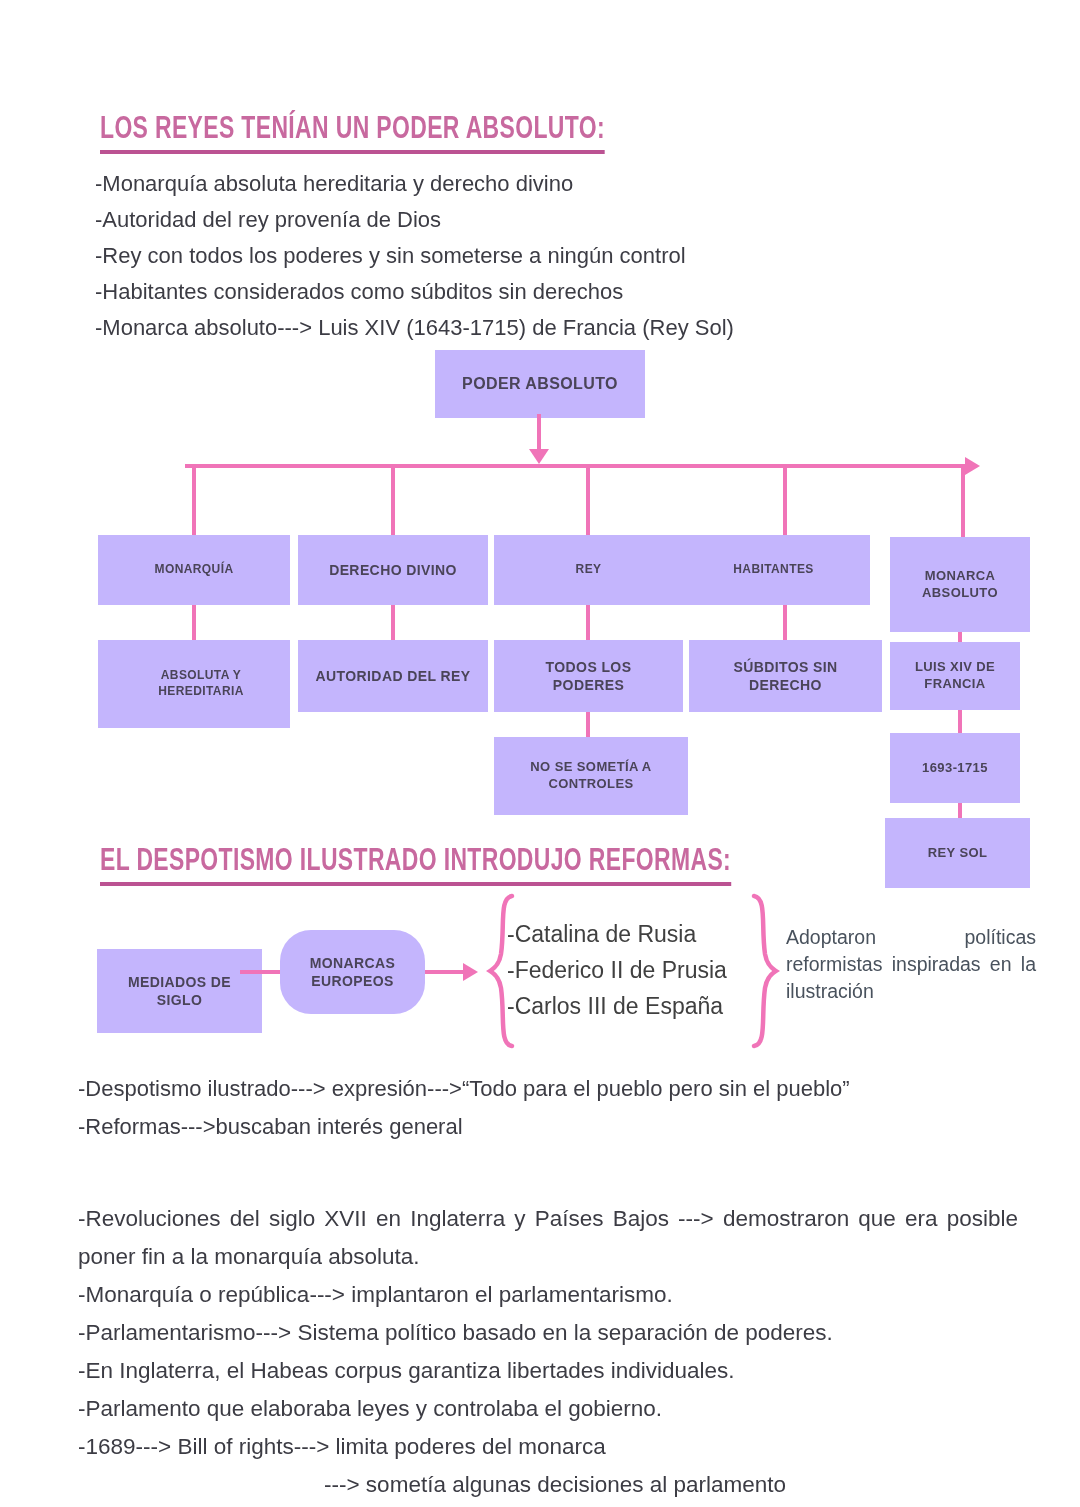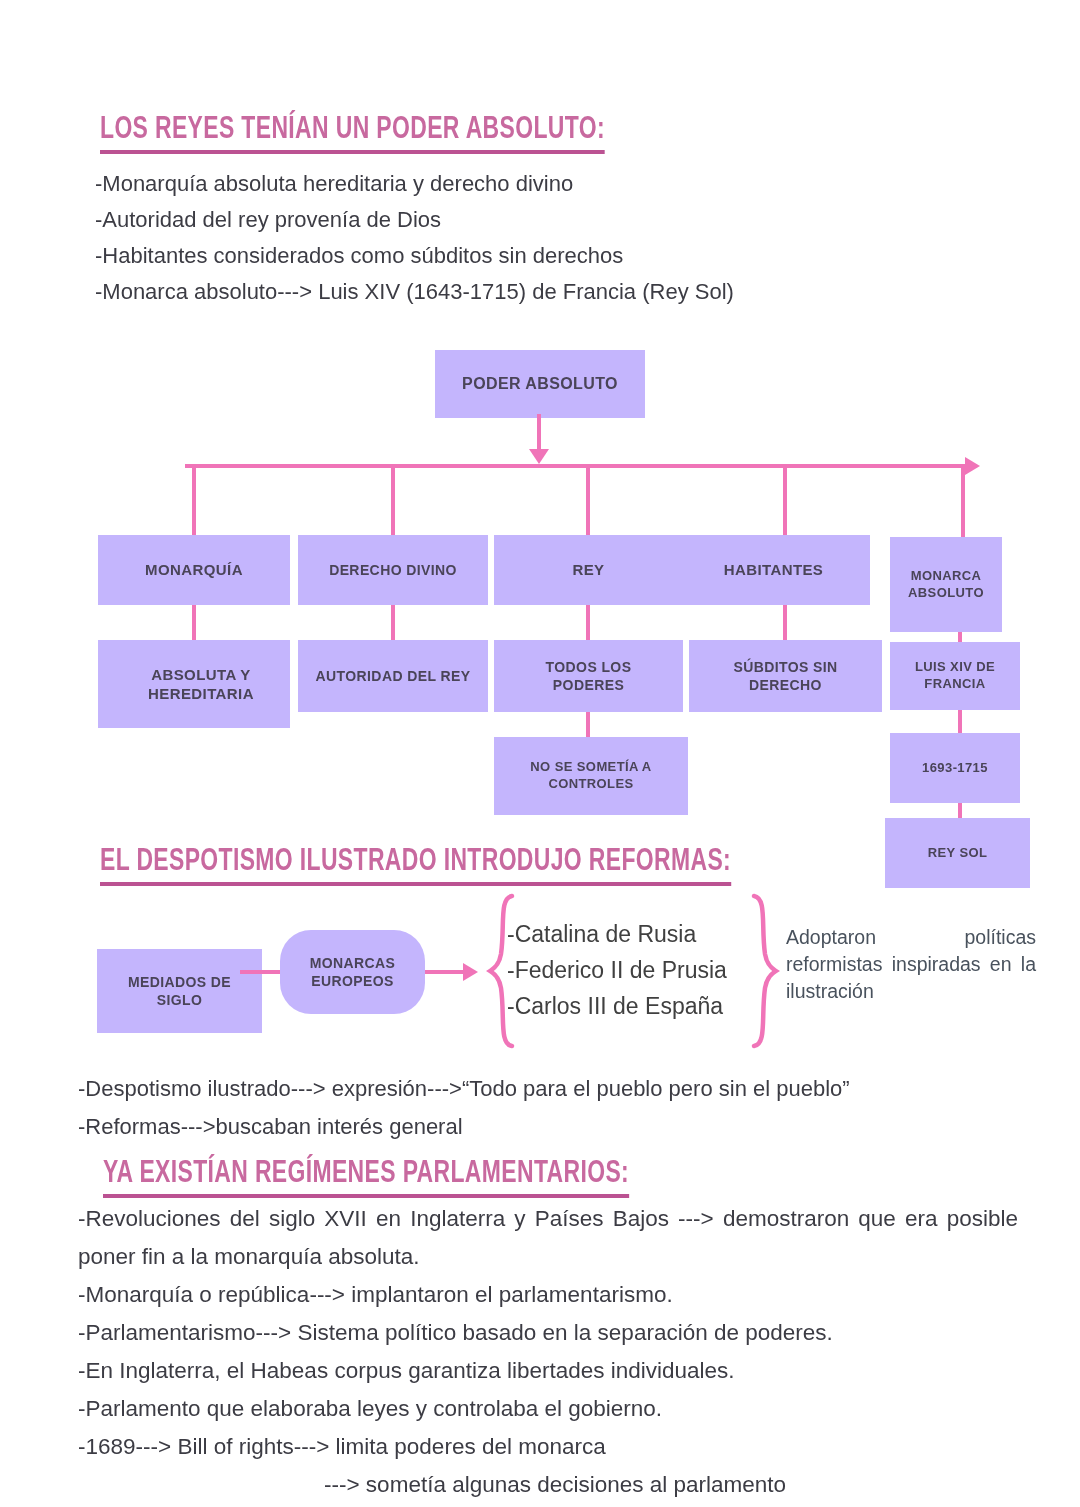--- a/index.html
+++ b/index.html
@@ -26,21 +26,21 @@
   .para3 { position:absolute; left:78px; top:1200px; width:940px; font-size:22.5px; line-height:38px; color:#3c3c44; }
   .para3 .justify { text-align:justify; }
   .para3 .indent { margin-left:246px; }
   
   .fbox {
     position:absolute; background:#c4b5fd; color:#4a4458;
     display:flex; align-items:center; justify-content:center;
     text-align:center; font-weight:bold; letter-spacing:0.4px;
     font-size:15px; padding:4px 14px; line-height:1.3;
   }
-  .sz-l { font-size:15px;text-align:center; }
+  .sz-l { font-size:12px;text-align:center; }
   .sz-m { font-size:14px; }
   .sz-s { font-size:13px; }
   
   .pl { position:absolute; background:#f074b8; }
   .ah-down { position:absolute; width:0; height:0;
     border-left:10px solid transparent; border-right:10px solid transparent;
     border-top:15px solid #f074b8; }
   .ah-right { position:absolute; width:0; height:0;
     border-top:9px solid transparent; border-bottom:9px solid transparent;
     border-left:15px solid #f074b8; }
@@ -55,20 +55,21 @@
 
 <div class="page">
 
   <div class="heading" style="left:100px; top:110px;">
     <span class="cond">LOS REYES TENÍAN UN PODER ABSOLUTO:</span>
   </div>
 
   <div class="bullets1">
     <div>-Monarquía absoluta hereditaria y derecho divino</div>
     <div>-Autoridad del rey provenía de Dios</div>
+    <div>-Rey con todos los poderes y sin someterse a ningún control</div>
     <div>-Habitantes considerados como súbditos sin derechos</div>
     <div>-Monarca absoluto---&gt; Luis XIV (1643-1715) de Francia (Rey Sol)</div>
   </div>
 
   <div class="fbox" style="left:435px; top:350px; width:210px; height:68px; font-size:16px;">PODER ABSOLUTO</div>
 
   <div class="pl" style="left:537px; top:414px; width:4px; height:36px;"></div>
   <div class="ah-down" style="left:529px; top:449px;"></div>
 
   <div class="pl" style="left:185px; top:464px; width:780px; height:4px;"></div>
@@ -77,21 +78,21 @@
 
   <div class="pl" style="left:192px; top:468px; width:4px; height:67px;"></div>
   <div class="pl" style="left:391px; top:468px; width:4px; height:67px;"></div>
   <div class="pl" style="left:586px; top:468px; width:4px; height:67px;"></div>
   <div class="pl" style="left:783px; top:468px; width:4px; height:67px;"></div>
 
   <div class="fbox sz-l" style="left:98px;  top:535px; width:192px; height:70px;">MONARQUÍA</div>
   <div class="fbox sz-m" style="left:298px; top:535px; width:190px; height:70px;">DERECHO DIVINO</div>
   <div class="fbox sz-l" style="left:494px; top:535px; width:189px; height:70px;">REY</div>
   <div class="fbox sz-l" style="left:677px; top:535px; width:193px; height:70px;">HABITANTES</div>
-  <div class="fbox sz-s" style="left:890px; top:537px; width:112px; height:95px;">MONARCA ABSOLUTO</div>
+  <div class="fbox sz-s" style="left:890px; top:537px; width:140px; height:95px;">MONARCA ABSOLUTO</div>
 
   <div class="pl" style="left:192px; top:605px; width:4px; height:35px;"></div>
   <div class="pl" style="left:391px; top:605px; width:4px; height:35px;"></div>
   <div class="pl" style="left:586px; top:605px; width:4px; height:35px;"></div>
   <div class="pl" style="left:783px; top:605px; width:4px; height:35px;"></div>
   <div class="pl" style="left:958px; top:632px; width:4px; height:10px;"></div>
 
   <div class="fbox sz-l" style="left:98px;  top:640px; width:192px; height:88px;padding-left:28px;">ABSOLUTA Y HEREDITARIA</div>
   <div class="fbox sz-m" style="left:298px; top:640px; width:190px; height:72px;">AUTORIDAD DEL REY</div>
   <div class="fbox sz-m" style="left:494px; top:640px; width:189px; height:72px;">TODOS LOS PODERES</div>
@@ -130,23 +131,20 @@
     <path d="M 4 4 C 17 6, 11 34, 15 62 C 17 74, 23 77, 26 79 C 23 81, 17 84, 15 96 C 11 124, 17 152, 4 154" fill="none" stroke="#f074b8" stroke-width="4.5" stroke-linecap="round"></path>
   </svg>
 
   <div class="note">Adoptaron políticas reformistas inspiradas en la ilustración</div>
 
   <div class="bullets2">
     <div>-Despotismo ilustrado---&gt; expresión---&gt;“Todo para el pueblo pero sin el pueblo”</div>
     <div>-Reformas---&gt;buscaban interés general</div>
   </div>
 
-  <div class="heading" style="left:103px; top:1154px;">
-    <span class="cond">YA EXISTÍAN REGÍMENES PARLAMENTARIOS:</span>
-  </div>
 
   <div class="para3">
     <div class="justify">-Revoluciones del siglo XVII en Inglaterra y Países Bajos ---&gt; demostraron que era posible poner fin a la monarquía absoluta.</div>
     <div>-Monarquía o república---&gt; implantaron el parlamentarismo.</div>
     <div>-Parlamentarismo---&gt; Sistema político basado en la separación de poderes.</div>
     <div>-En Inglaterra, el Habeas corpus garantiza libertades individuales.</div>
     <div>-Parlamento que elaboraba leyes y controlaba el gobierno.</div>
     <div>-1689---&gt; Bill of rights---&gt; limita poderes del monarca</div>
     <div class="indent">---&gt; sometía algunas decisiones al parlamento</div>
   </div>

